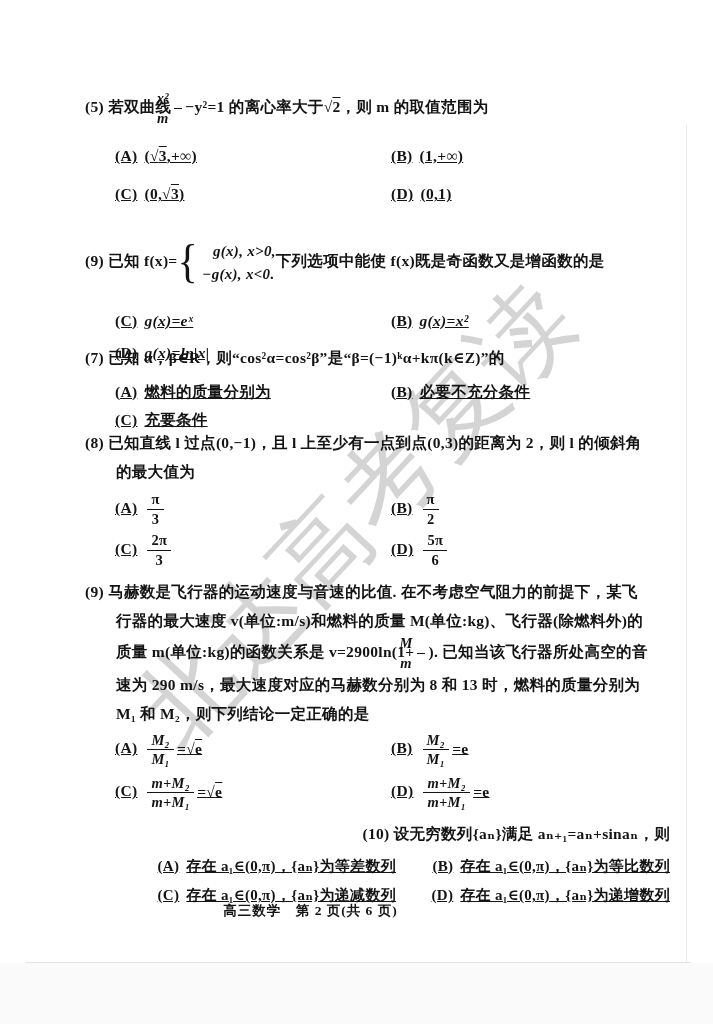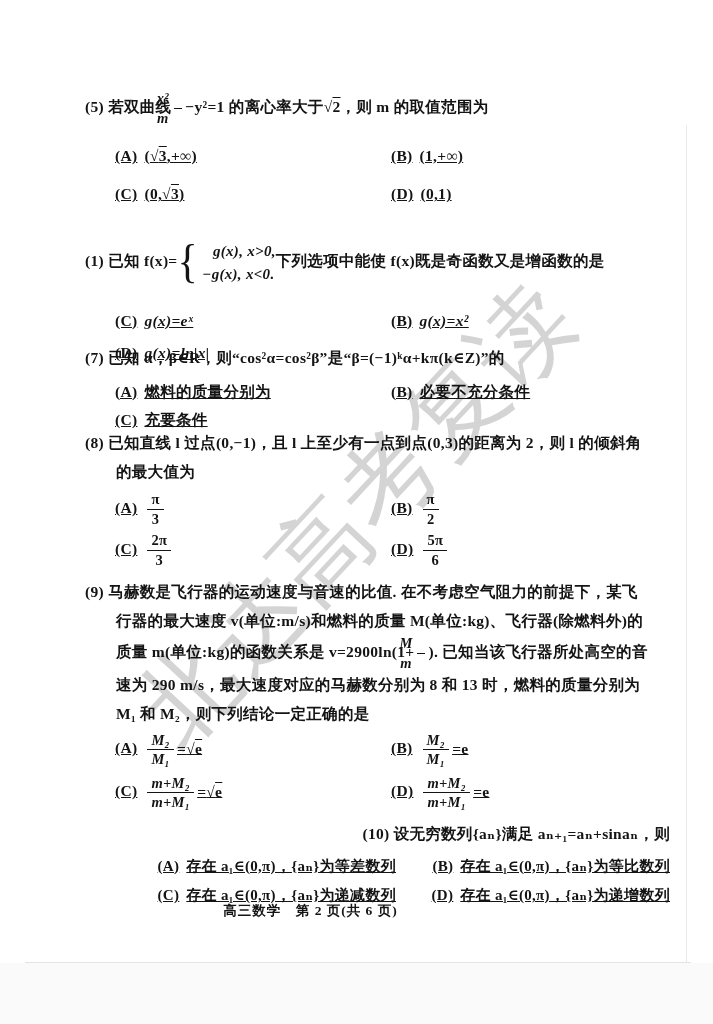--- a/index.html
+++ b/index.html
@@ -79,21 +79,21 @@
     <p class="stem nowrap"><span>(5) 若双曲线</span><span class="frac"><span class="fnum math-it">x²</span><span class="fden math-it">m</span></span><span>−y²=1 的离心率大于</span><span class="sqrt"><span>√</span><span class="ovl">2</span></span><span>，则 m 的取值范围为</span></p>
     <div class="opts">
       <div class="opt"><span class="olabel">(A)</span><span>(</span><span class="sqrt"><span>√</span><span class="ovl">3</span></span><span>,+∞)</span></div>
       <div class="opt"><span class="olabel">(B)</span><span>(1,+∞)</span></div>
       <div class="opt"><span class="olabel">(C)</span><span>(0,</span><span class="sqrt"><span>√</span><span class="ovl">3</span></span><span>)</span></div>
       <div class="opt"><span class="olabel">(D)</span><span>(0,1)</span></div>
     </div>
   </section>
 
   <section class="q q6">
-    <p class="stem nowrap"><span>(1) 已知 f(x)=</span><span class="cases"><span class="brace">{</span><span class="case-rows"><span class="cr first math-it">g(x), x&gt;0,</span><span class="cr math-it">−g(x), x&lt;0.</span></span></span><span>下列选项中能使 f(x)既是奇函数又是增函数的是</span></p>
+    <p class="stem nowrap"><span>(9) 已知 f(x)=</span><span class="cases"><span class="brace">{</span><span class="case-rows"><span class="cr first math-it">g(x), x&gt;0,</span><span class="cr math-it">−g(x), x&lt;0.</span></span></span><span>下列选项中能使 f(x)既是奇函数又是增函数的是</span></p>
     <div class="opts">
       <div class="opt"><span class="olabel">(C)</span><span class="math-it">g(x)=eˣ</span></div>
       <div class="opt"><span class="olabel">(B)</span><span class="math-it">g(x)=x²</span></div>
       <div class="opt"><span class="olabel">(D)</span><span class="math-it">g(x)=ln|x|</span></div>
     </div>
   </section>
 
   <section class="q q7">
     <p class="stem nowrap">(7) 已知 α，β∈R，则“cos²α=cos²β”是“β=(−1)ᵏα+kπ(k∈Z)”的</p>
     <div class="opts">

